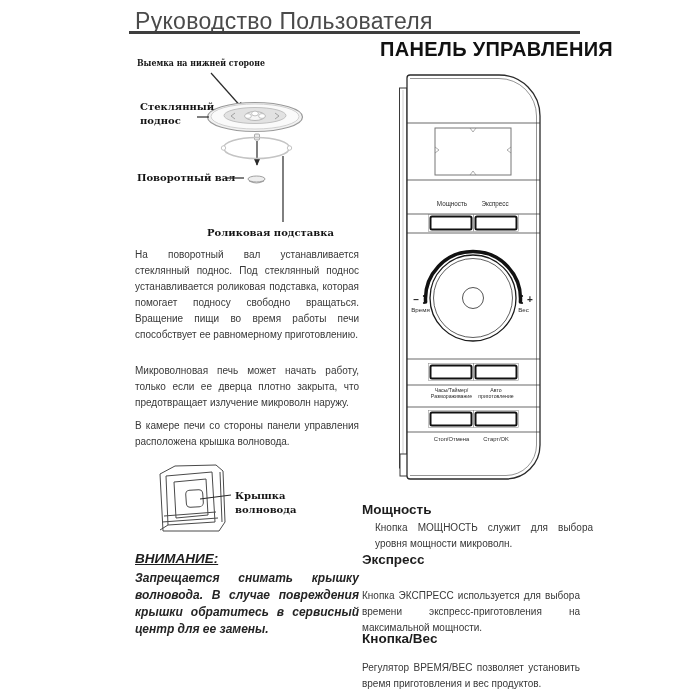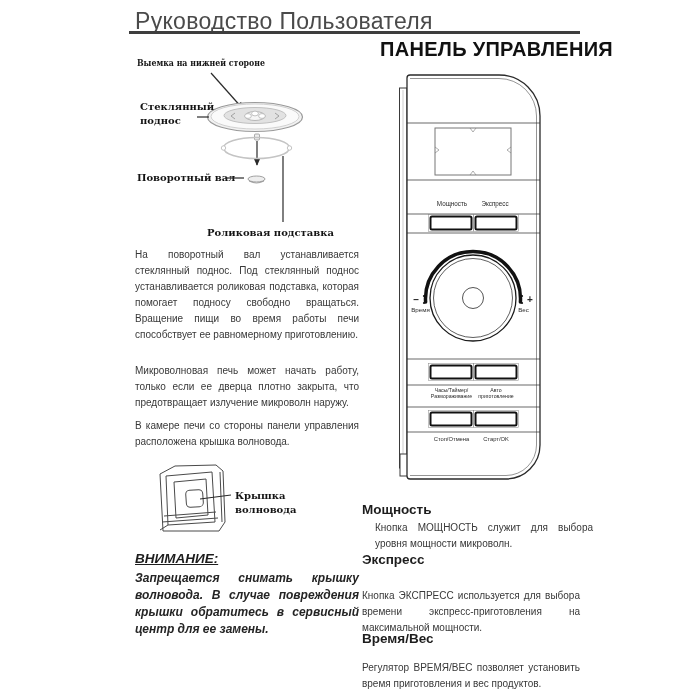--- a/index.html
+++ b/index.html
@@ -191,14 +191,14 @@
   <text class="panel-label" x="68.5" y="383" font-size="5.8" text-anchor="middle">Стоп/Отмена</text>
   <text class="panel-label" x="113" y="383" font-size="5.8" text-anchor="middle">Старт/OK</text>
 </svg>
 
 <div class="abs sec-head col-right" style="top:502px;">Мощность</div>
 <p class="abs body-text col-right" style="top:520px;margin-left:13px;">Кнопка МОЩНОСТЬ служит для выбора уровня мощности микроволн.</p>
 
 <div class="abs sec-head col-right" style="top:552px;">Экспресс</div>
 <p class="abs body-text col-right" style="top:570px;margin-top:18px;">Кнопка ЭКСПРЕСС используется для выбора времени экспресс-приготовления на максимальной мощности.</p>
 
-<div class="abs sec-head col-right" style="top:631px;">Время/Вес</div>
+<div class="abs sec-head col-right" style="top:631px;">Кнопка/Вес</div>
 <p class="abs body-text col-right" style="top:660px;">Регулятор ВРЕМЯ/ВЕС позволяет установить время приготовления и вес продуктов.</p>
 
 </body></html>

